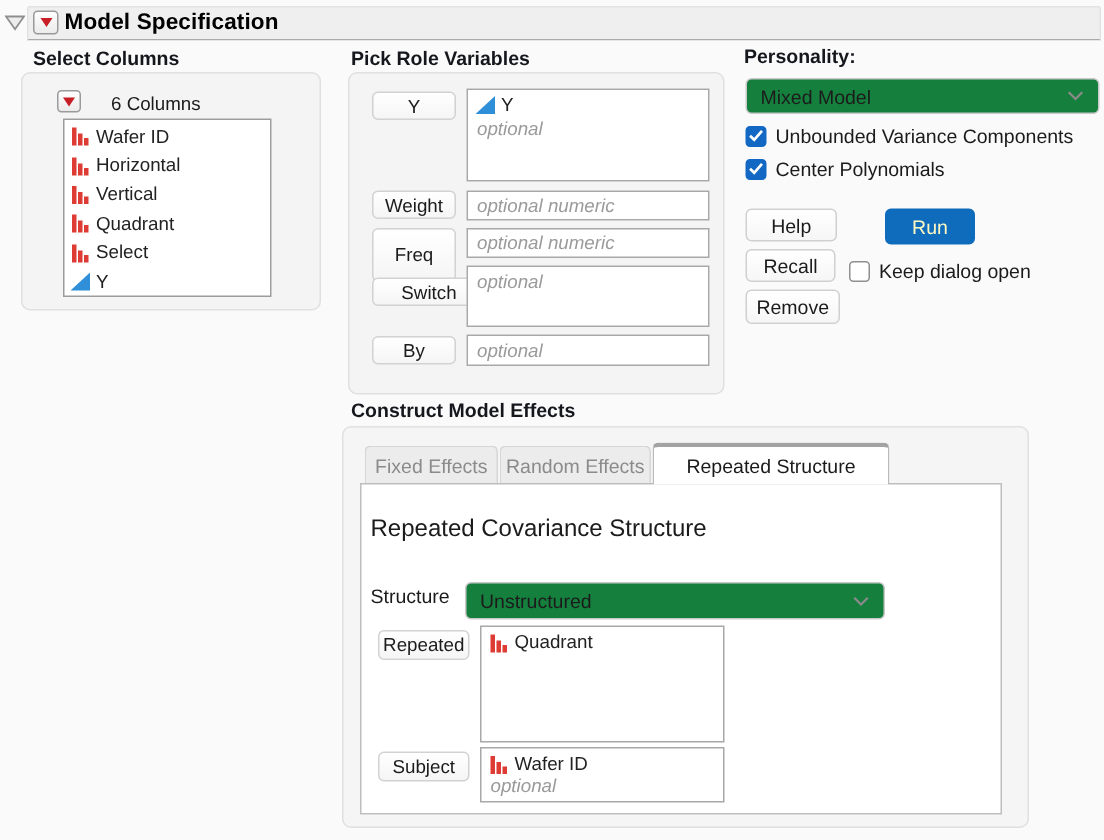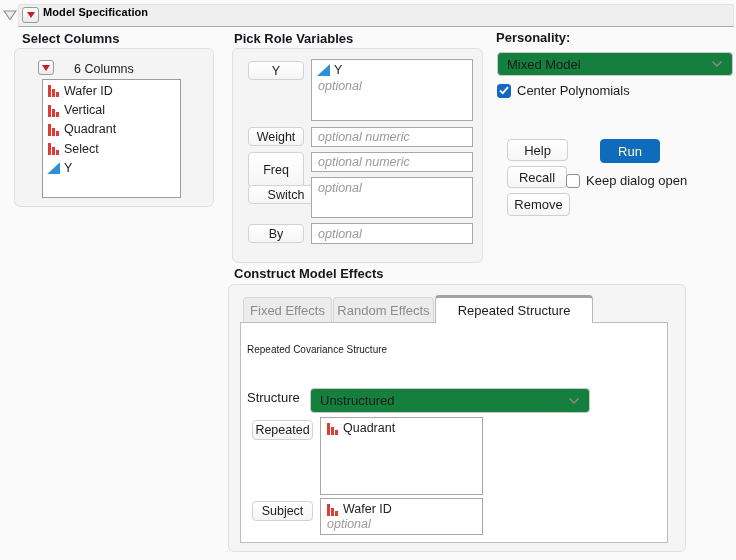--- a/index.html
+++ b/index.html
@@ -6,21 +6,21 @@
   body{
     width:736px;height:560px;position:relative;overflow:hidden;
     background:#fafafa;color:#1b1b1b;
     font-family:"Liberation Sans",sans-serif;font-size:13px;
   }
   .abs{position:absolute;box-sizing:border-box;}
 
   
   .title-strip{left:18px;top:4px;width:716px;height:23px;background:#efefef;
     border:1px solid #e2e2e2;border-bottom:1px solid #a9a9a9;border-radius:2px 2px 0 0;}
-  .page-title{left:43px;top:6px;font-size:11px;font-weight:700;color:#000;letter-spacing:.1px;}
+  .page-title{left:43px;top:6px;font-size:15px;font-weight:700;color:#000;letter-spacing:.1px;}
   .redtri-btn{width:17px;height:16px;background:linear-gradient(#ffffff,#ebebeb);
     border:1px solid #9a9a9a;border-radius:3px;display:flex;align-items:center;justify-content:center;}
   .redtri{width:0;height:0;border-left:4px solid transparent;border-right:4px solid transparent;
     border-top:6px solid #c81e25;}
 
   
   .sec-header{font-size:13px;font-weight:700;color:#15171d;}
   .panel{background:#f4f4f4;border:1px solid #e0e0e0;border-radius:6px;}
 
   
@@ -38,21 +38,21 @@
   .rolebtn{background:linear-gradient(#ffffff,#f5f5f5);border:1px solid #d2d2d2;border-radius:4px;
     display:flex;align-items:center;justify-content:center;font-size:12.5px;color:#1b1b1b;}
   .rolebox{background:#fff;border:1px solid #a8a8a8;font-size:12.5px;overflow:hidden;}
   .optional{color:#9a9a9a;font-style:italic;}
   .item-row{display:flex;align-items:center;gap:4px;padding:3px 0 0 5px;font-size:12.5px;color:#222;}
 
   
   .select{background:#15803d;border:1px solid #c9c9c9;border-radius:4px;display:flex;align-items:center;
     justify-content:space-between;padding:0 9px;font-size:13px;color:#1b1b1b;}
   .btn{background:linear-gradient(#ffffff,#f6f6f6);border:1px solid #d0d0d0;border-radius:4px;
-    display:flex;align-items:center;justify-content:center;font-size:13px;color:#1b1b1b;margin-left:10px;}
+    display:flex;align-items:center;justify-content:center;font-size:13px;color:#1b1b1b;}
   .btn-primary{background:#0f6cbd;border:1px solid #0f6cbd;color:#fef9c3;}
   .cb{width:14px;height:14px;box-sizing:border-box;border:1px solid #8f8f8f;border-radius:3px;
     background:#fff;display:flex;align-items:center;justify-content:center;flex:0 0 14px;}
   .cb svg{display:none;}
   .cb.checked{background:#1268c3;border-color:#1268c3;}
   .cb.checked svg{display:block;}
   .cb-row{display:flex;align-items:center;gap:6px;margin-bottom:7px;font-size:13px;color:#1b1b1b;}
 
   
   .tab{position:absolute;box-sizing:border-box;top:297px;height:25px;background:#ececec;
@@ -82,20 +82,24 @@
   <span class="redtri"></span>
 </div>
 <div class="abs" style="left:74px;top:62px;font-size:12.5px;">6 Columns</div>
 <div class="abs listbox" style="left:42px;top:79px;width:139px;height:119px;">
 
     <div class="col-row">
       <span class="icon-nominal"></span>
       <span>Wafer ID</span>
     </div>
 
+    <div class="col-row">
+      <span class="icon-nominal"></span>
+      <span>Horizontal</span>
+    </div>
 
     <div class="col-row">
       <span class="icon-nominal"></span>
       <span>Vertical</span>
     </div>
 
     <div class="col-row">
       <span class="icon-nominal"></span>
       <span>Quadrant</span>
     </div>
@@ -149,20 +153,28 @@
 <div class="abs sec-header" style="left:496px;top:30px;font-weight:700;">Personality:</div>
 <div class="abs select" style="left:497px;top:52px;width:236px;height:24px;">
   <span>Mixed Model</span>
   <svg class="chev" width="12" height="8" viewBox="0 0 12 8">
     <path d="M1.5,1.5 L6,6 L10.5,1.5" fill="none" stroke="#8a8a8a" stroke-width="1.5"></path>
   </svg>
 </div>
 
 <div class="abs" style="left:497px;top:83px;">
 
+    <div class="cb-row">
+      <span class="cb checked">
+        <svg width="10" height="9" viewBox="0 0 10 9">
+          <path d="M1,4.5 L3.8,7.2 L9,1.2" fill="none" stroke="#fff" stroke-width="1.8"></path>
+        </svg>
+      </span>
+      <span>Unbounded Variance Components</span>
+    </div>
 
     <div class="cb-row">
       <span class="cb checked">
         <svg width="10" height="9" viewBox="0 0 10 9">
           <path d="M1,4.5 L3.8,7.2 L9,1.2" fill="none" stroke="#fff" stroke-width="1.8"></path>
         </svg>
       </span>
       <span>Center Polynomials</span>
     </div>
   </div>
@@ -182,21 +194,21 @@
 
 <div class="abs sec-header" style="left:234px;top:266px;">Construct Model Effects</div>
 <div class="abs panel" style="left:228px;top:284px;width:458px;height:268px;background:#f5f5f5;"></div>
 
 <div class="tab" style="left:243px;width:89px;">Fixed Effects</div>
 <div class="tab" style="left:333px;width:101px;">Random Effects</div>
 <div class="tab checked" style="left:435px;width:158px;">Repeated Structure</div>
 
 <div class="abs tabpanel"></div>
 
-<div class="abs" style="left:247px;top:344px;font-size:10px;z-index:4;">Repeated Covariance Structure</div>
+<div class="abs" style="left:247px;top:344px;font-size:16px;z-index:4;">Repeated Covariance Structure</div>
 
 <div class="abs" style="left:247px;top:390px;font-size:13px;z-index:4;">Structure</div>
 <div class="abs select" style="left:310px;top:388px;width:280px;height:25px;z-index:4;">
   <span>Unstructured</span>
   <svg class="chev" width="12" height="8" viewBox="0 0 12 8">
     <path d="M1.5,1.5 L6,6 L10.5,1.5" fill="none" stroke="#8a8a8a" stroke-width="1.5"></path>
   </svg>
 </div>
 
 <div class="abs rolebtn" style="left:252px;top:420px;width:61px;height:20px;z-index:4;">Repeated</div>

